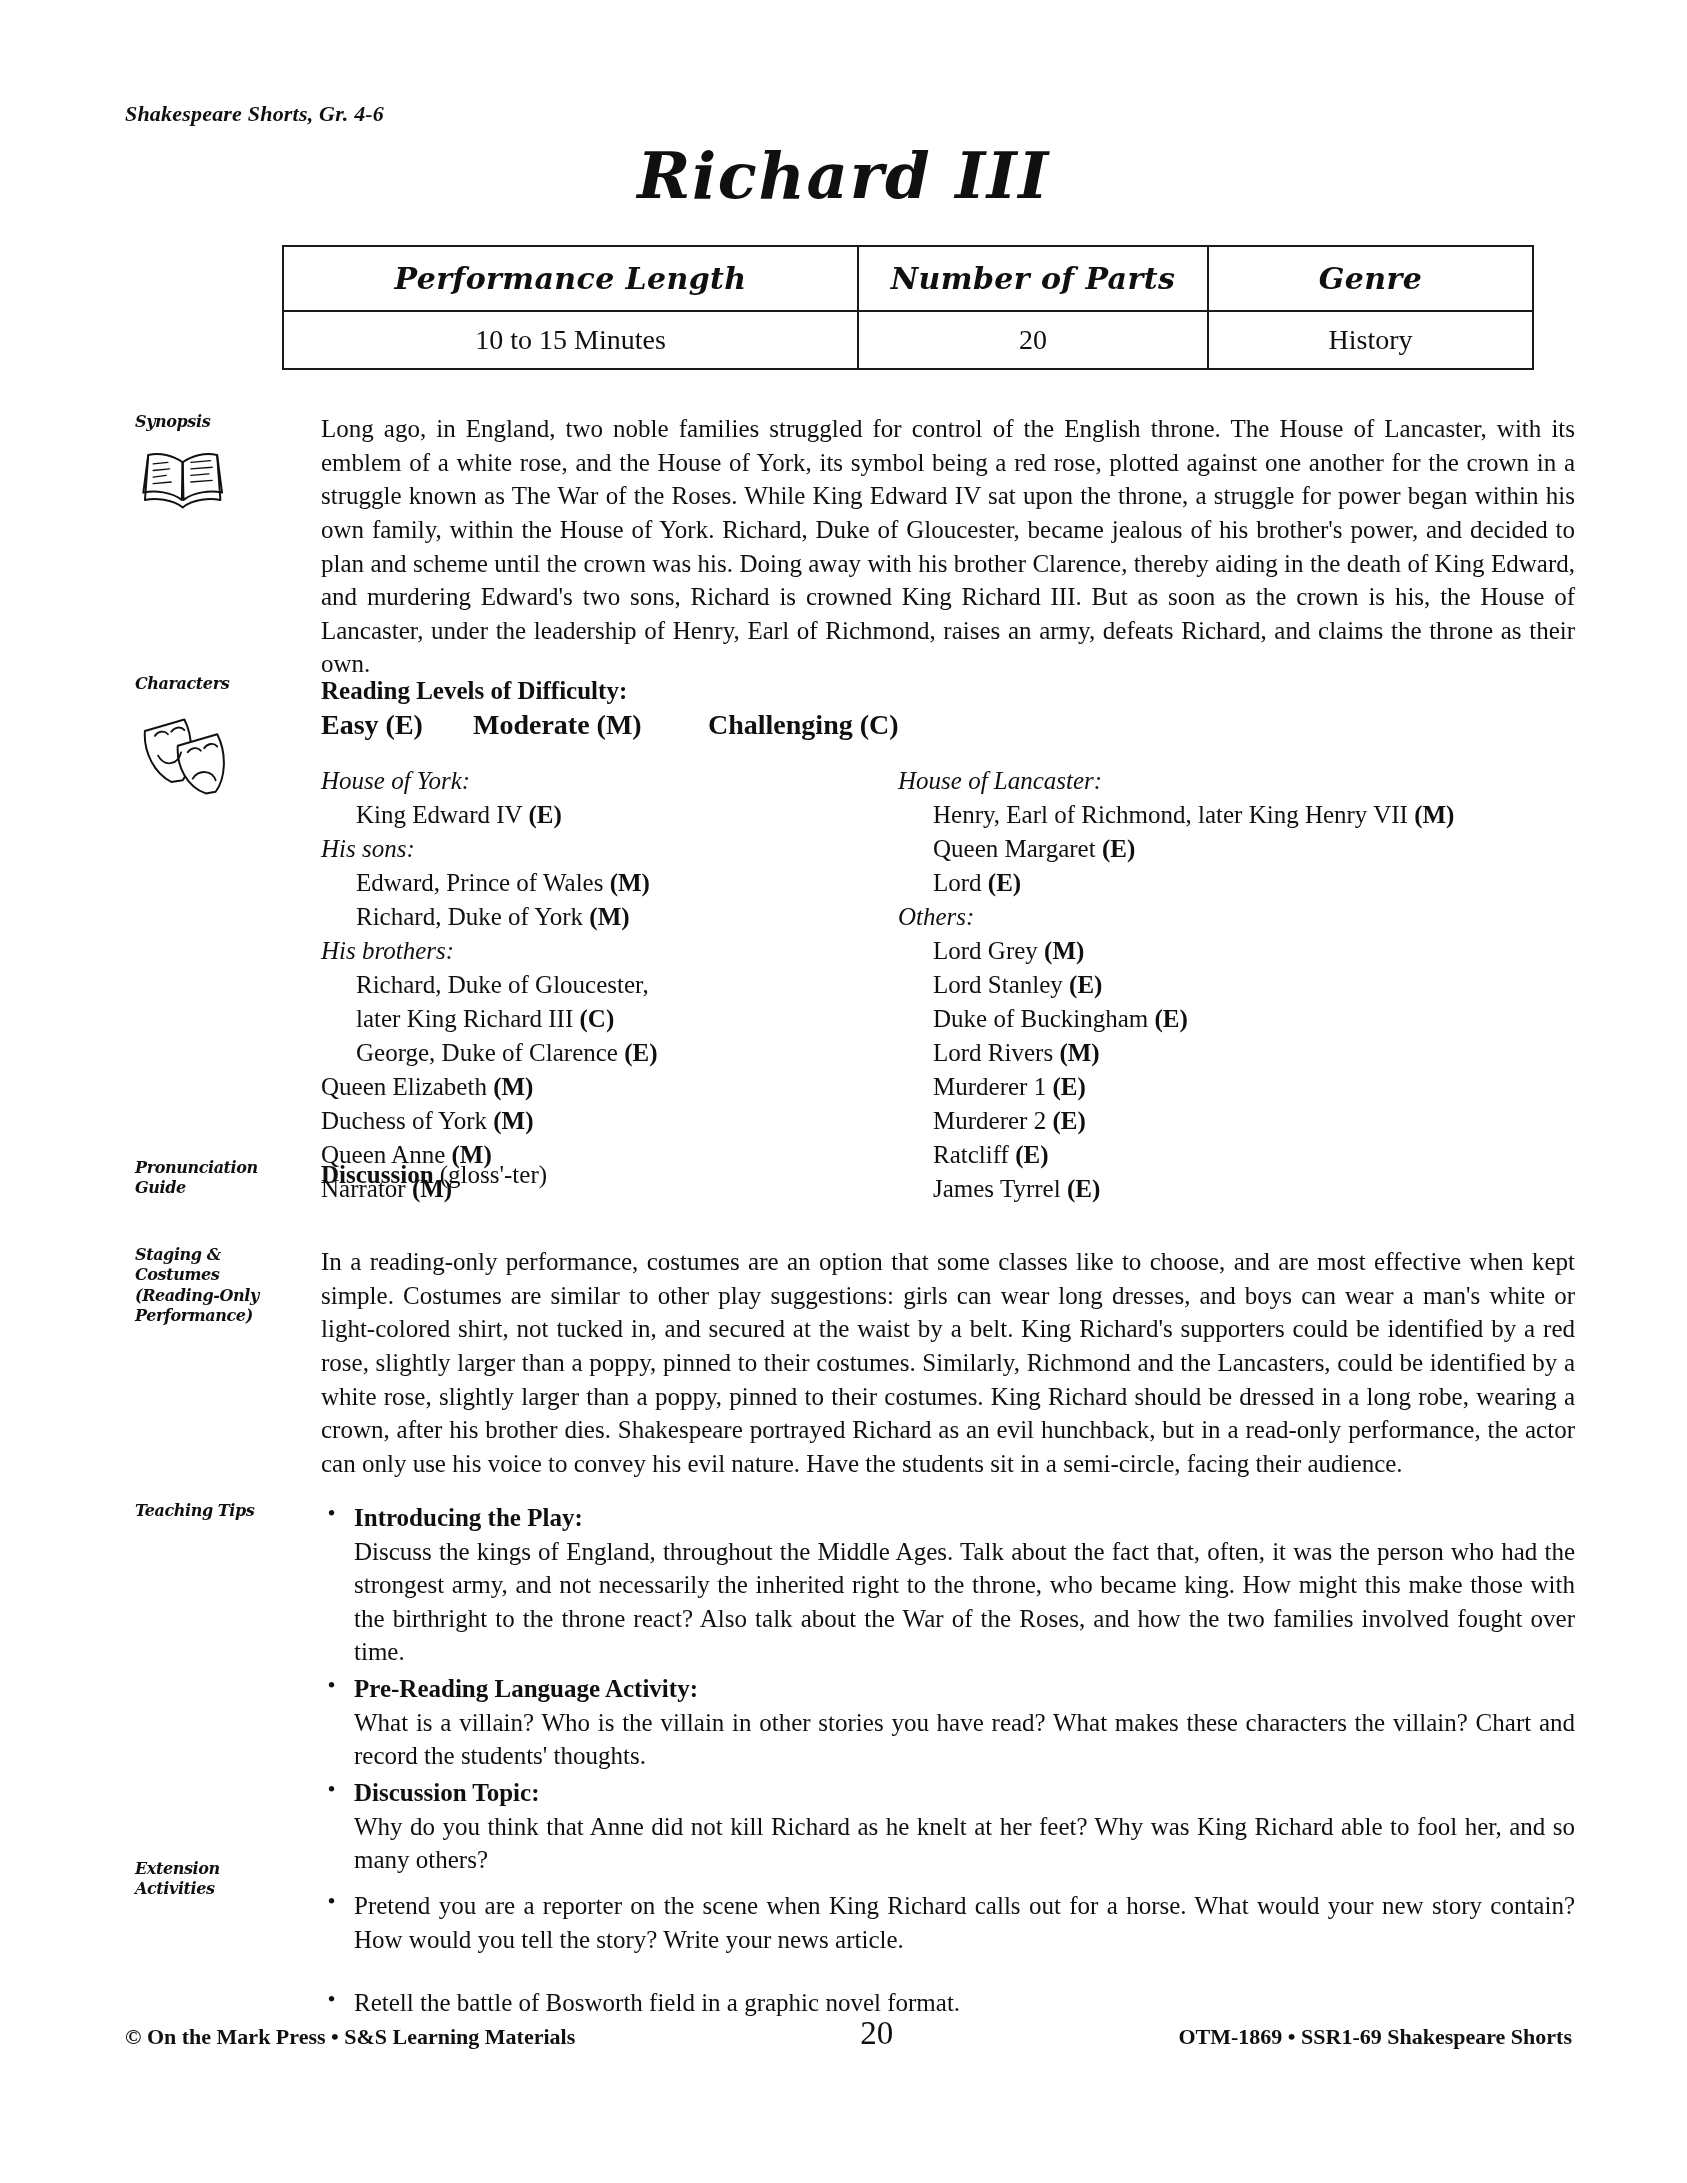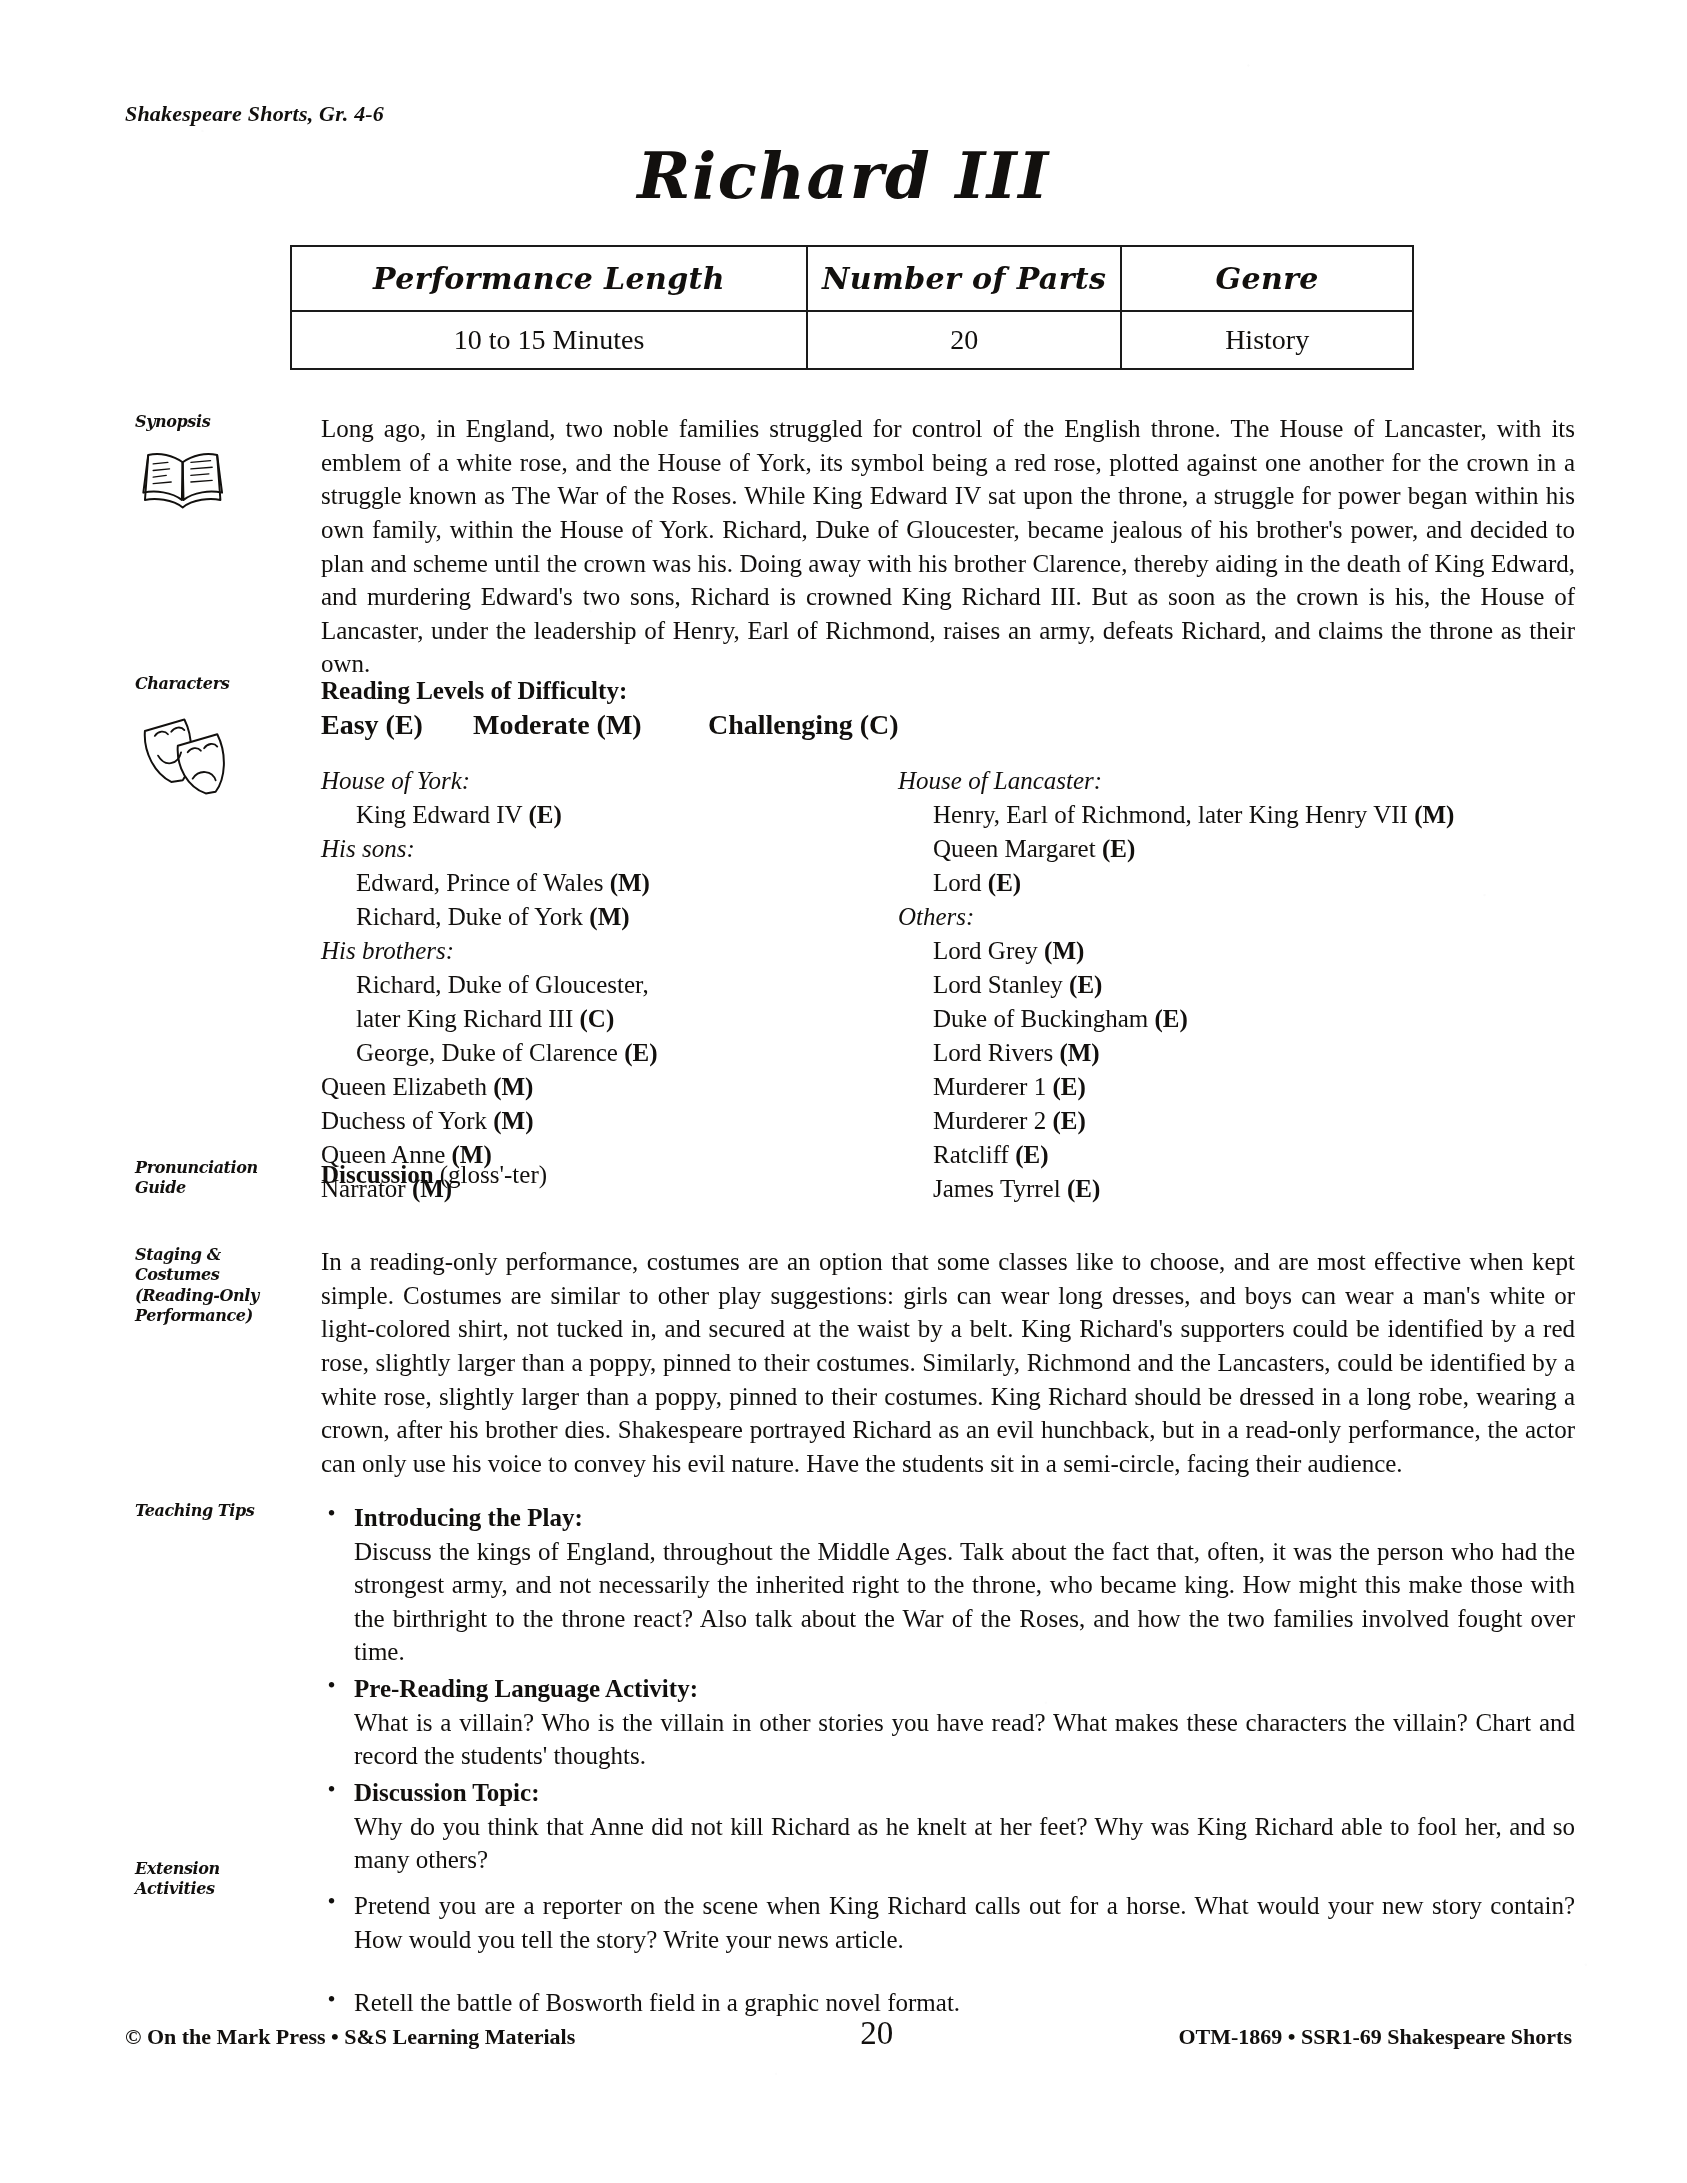--- a/index.html
+++ b/index.html
@@ -56,23 +56,23 @@
     top: 144px;
     text-align: center;
     font-size: 64px;
     line-height: 1;
     letter-spacing: 1.6px;
   }
 
   
   .info-table {
     position: absolute;
-    left: 290px;
+    left: 282px;
     top: 245px;
-    width: 1124px;
+    width: 1252px;
     border-collapse: collapse;
     background: #fff;
   }
   .info-table td {
     border: 2.5px solid #1a1a1a;
     text-align: center;
     padding: 0;
     vertical-align: middle;
   }
   .info-table .hdr {

